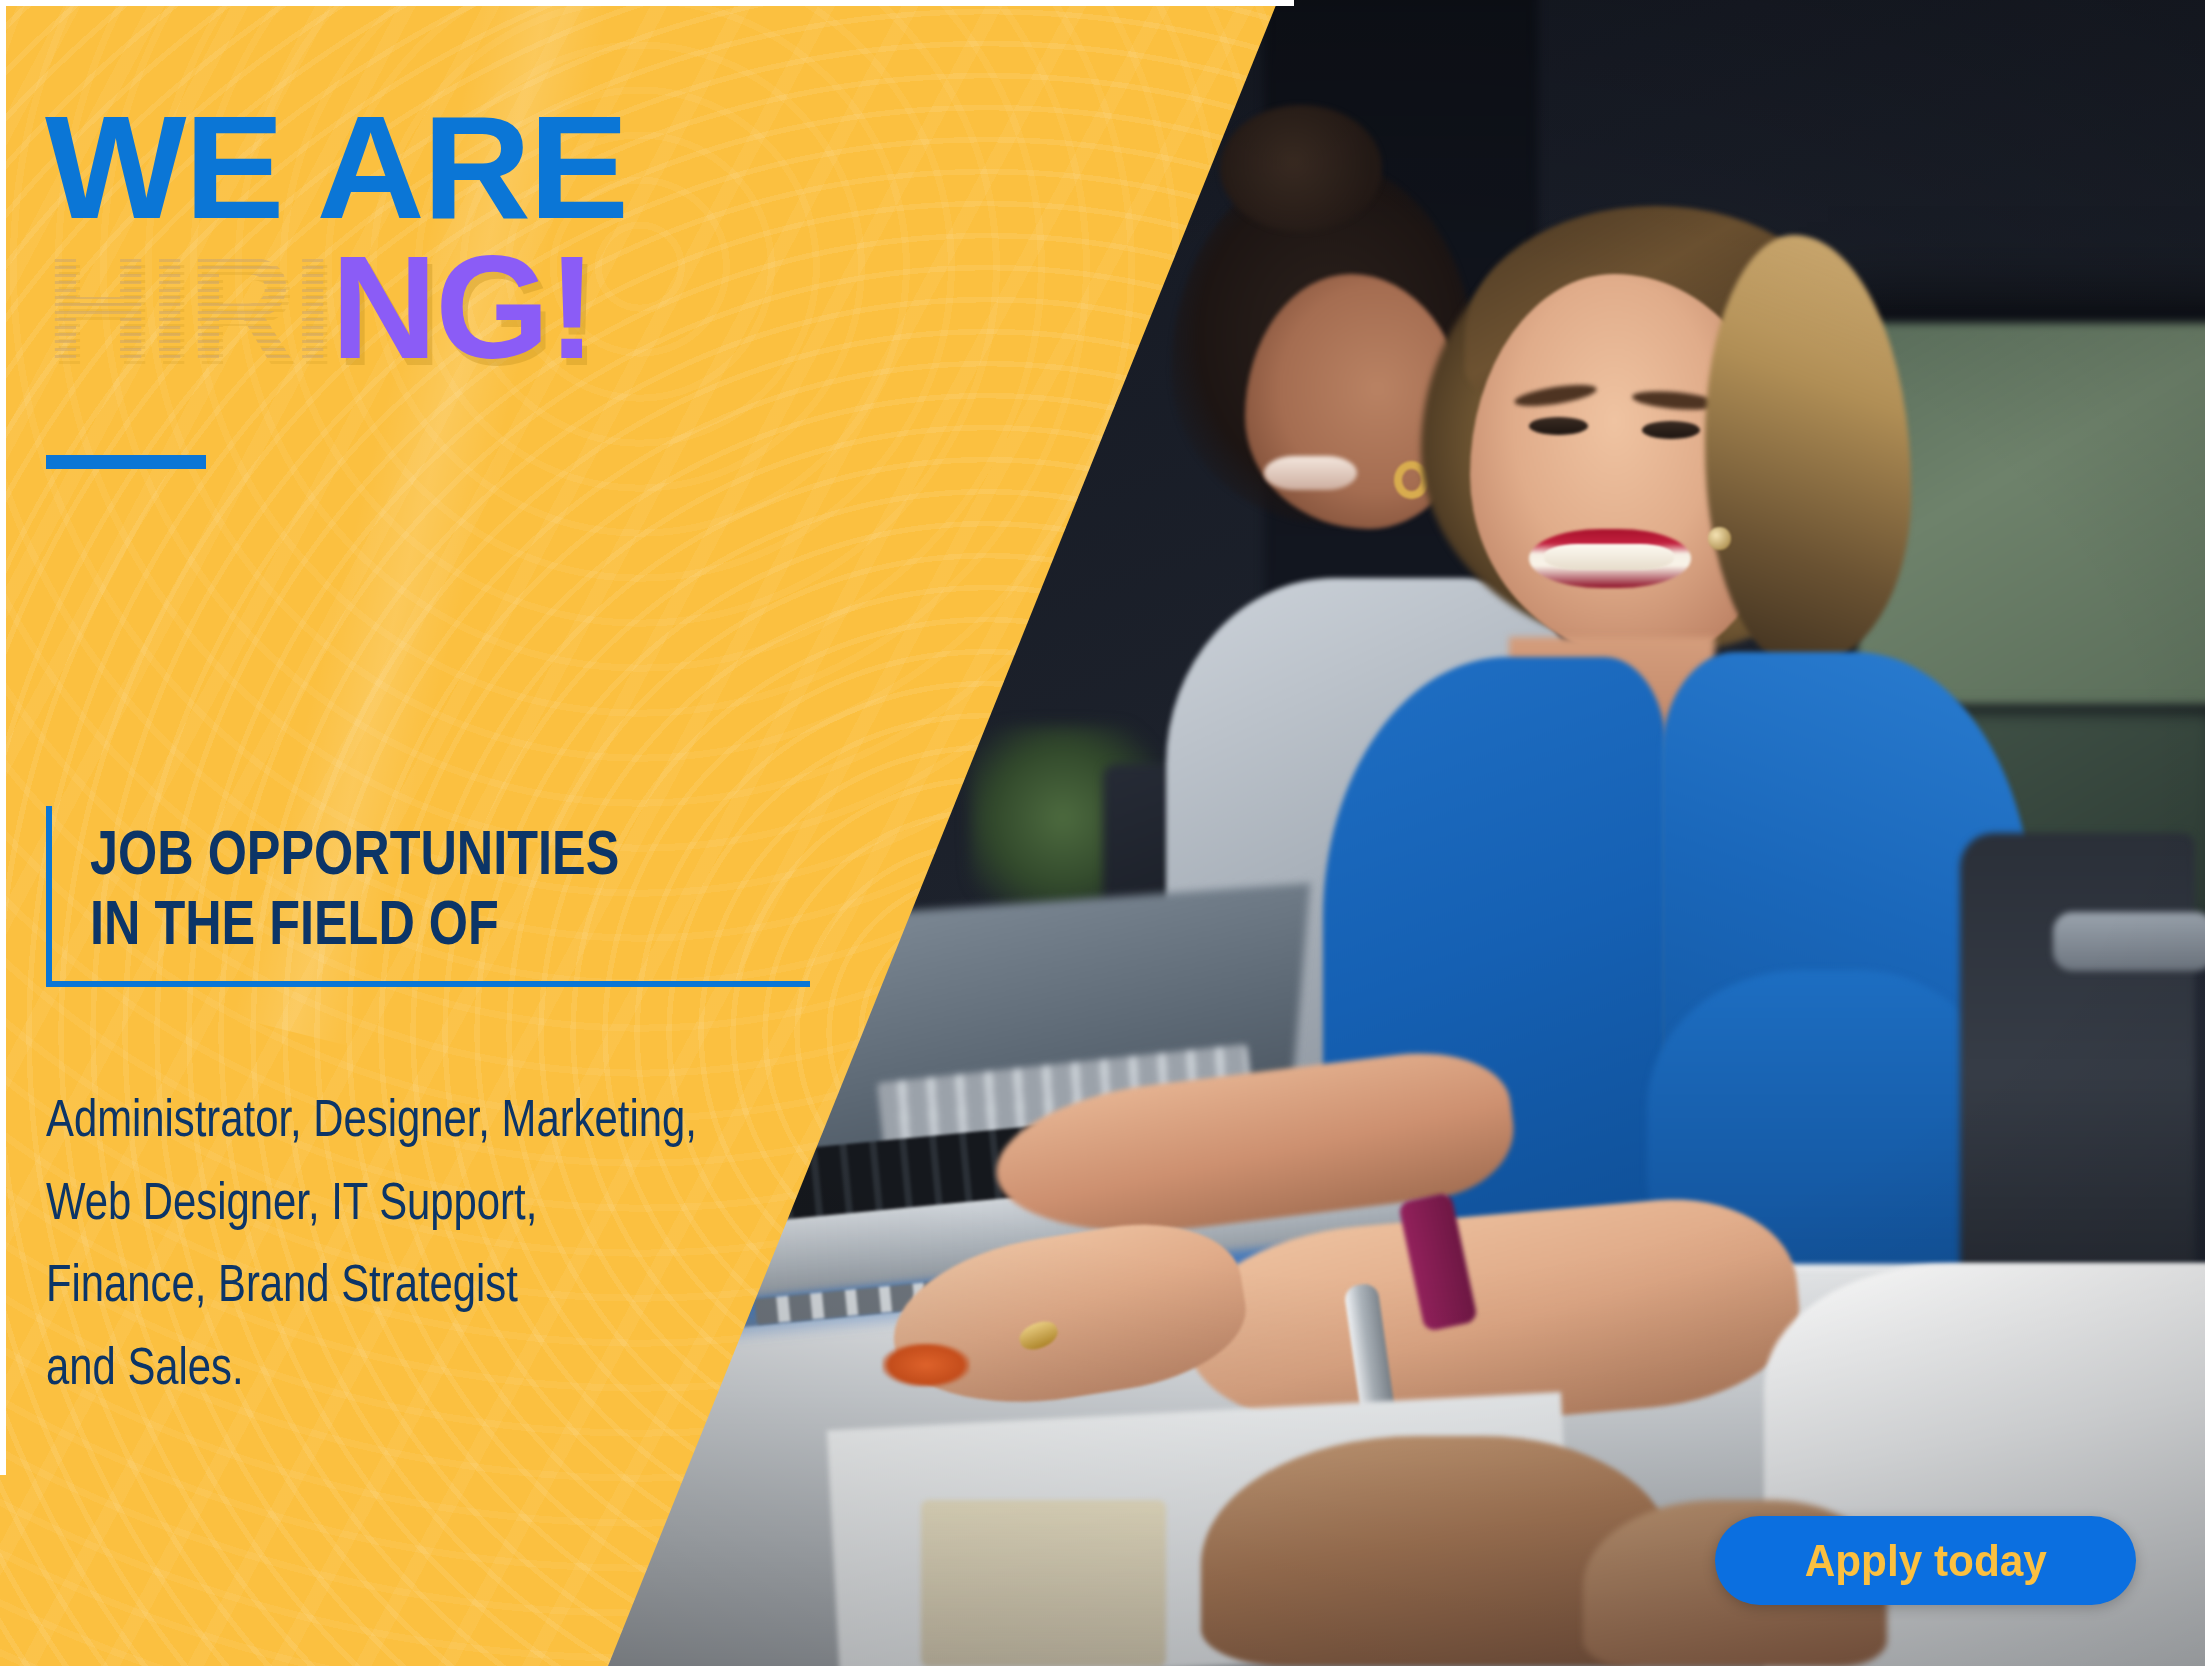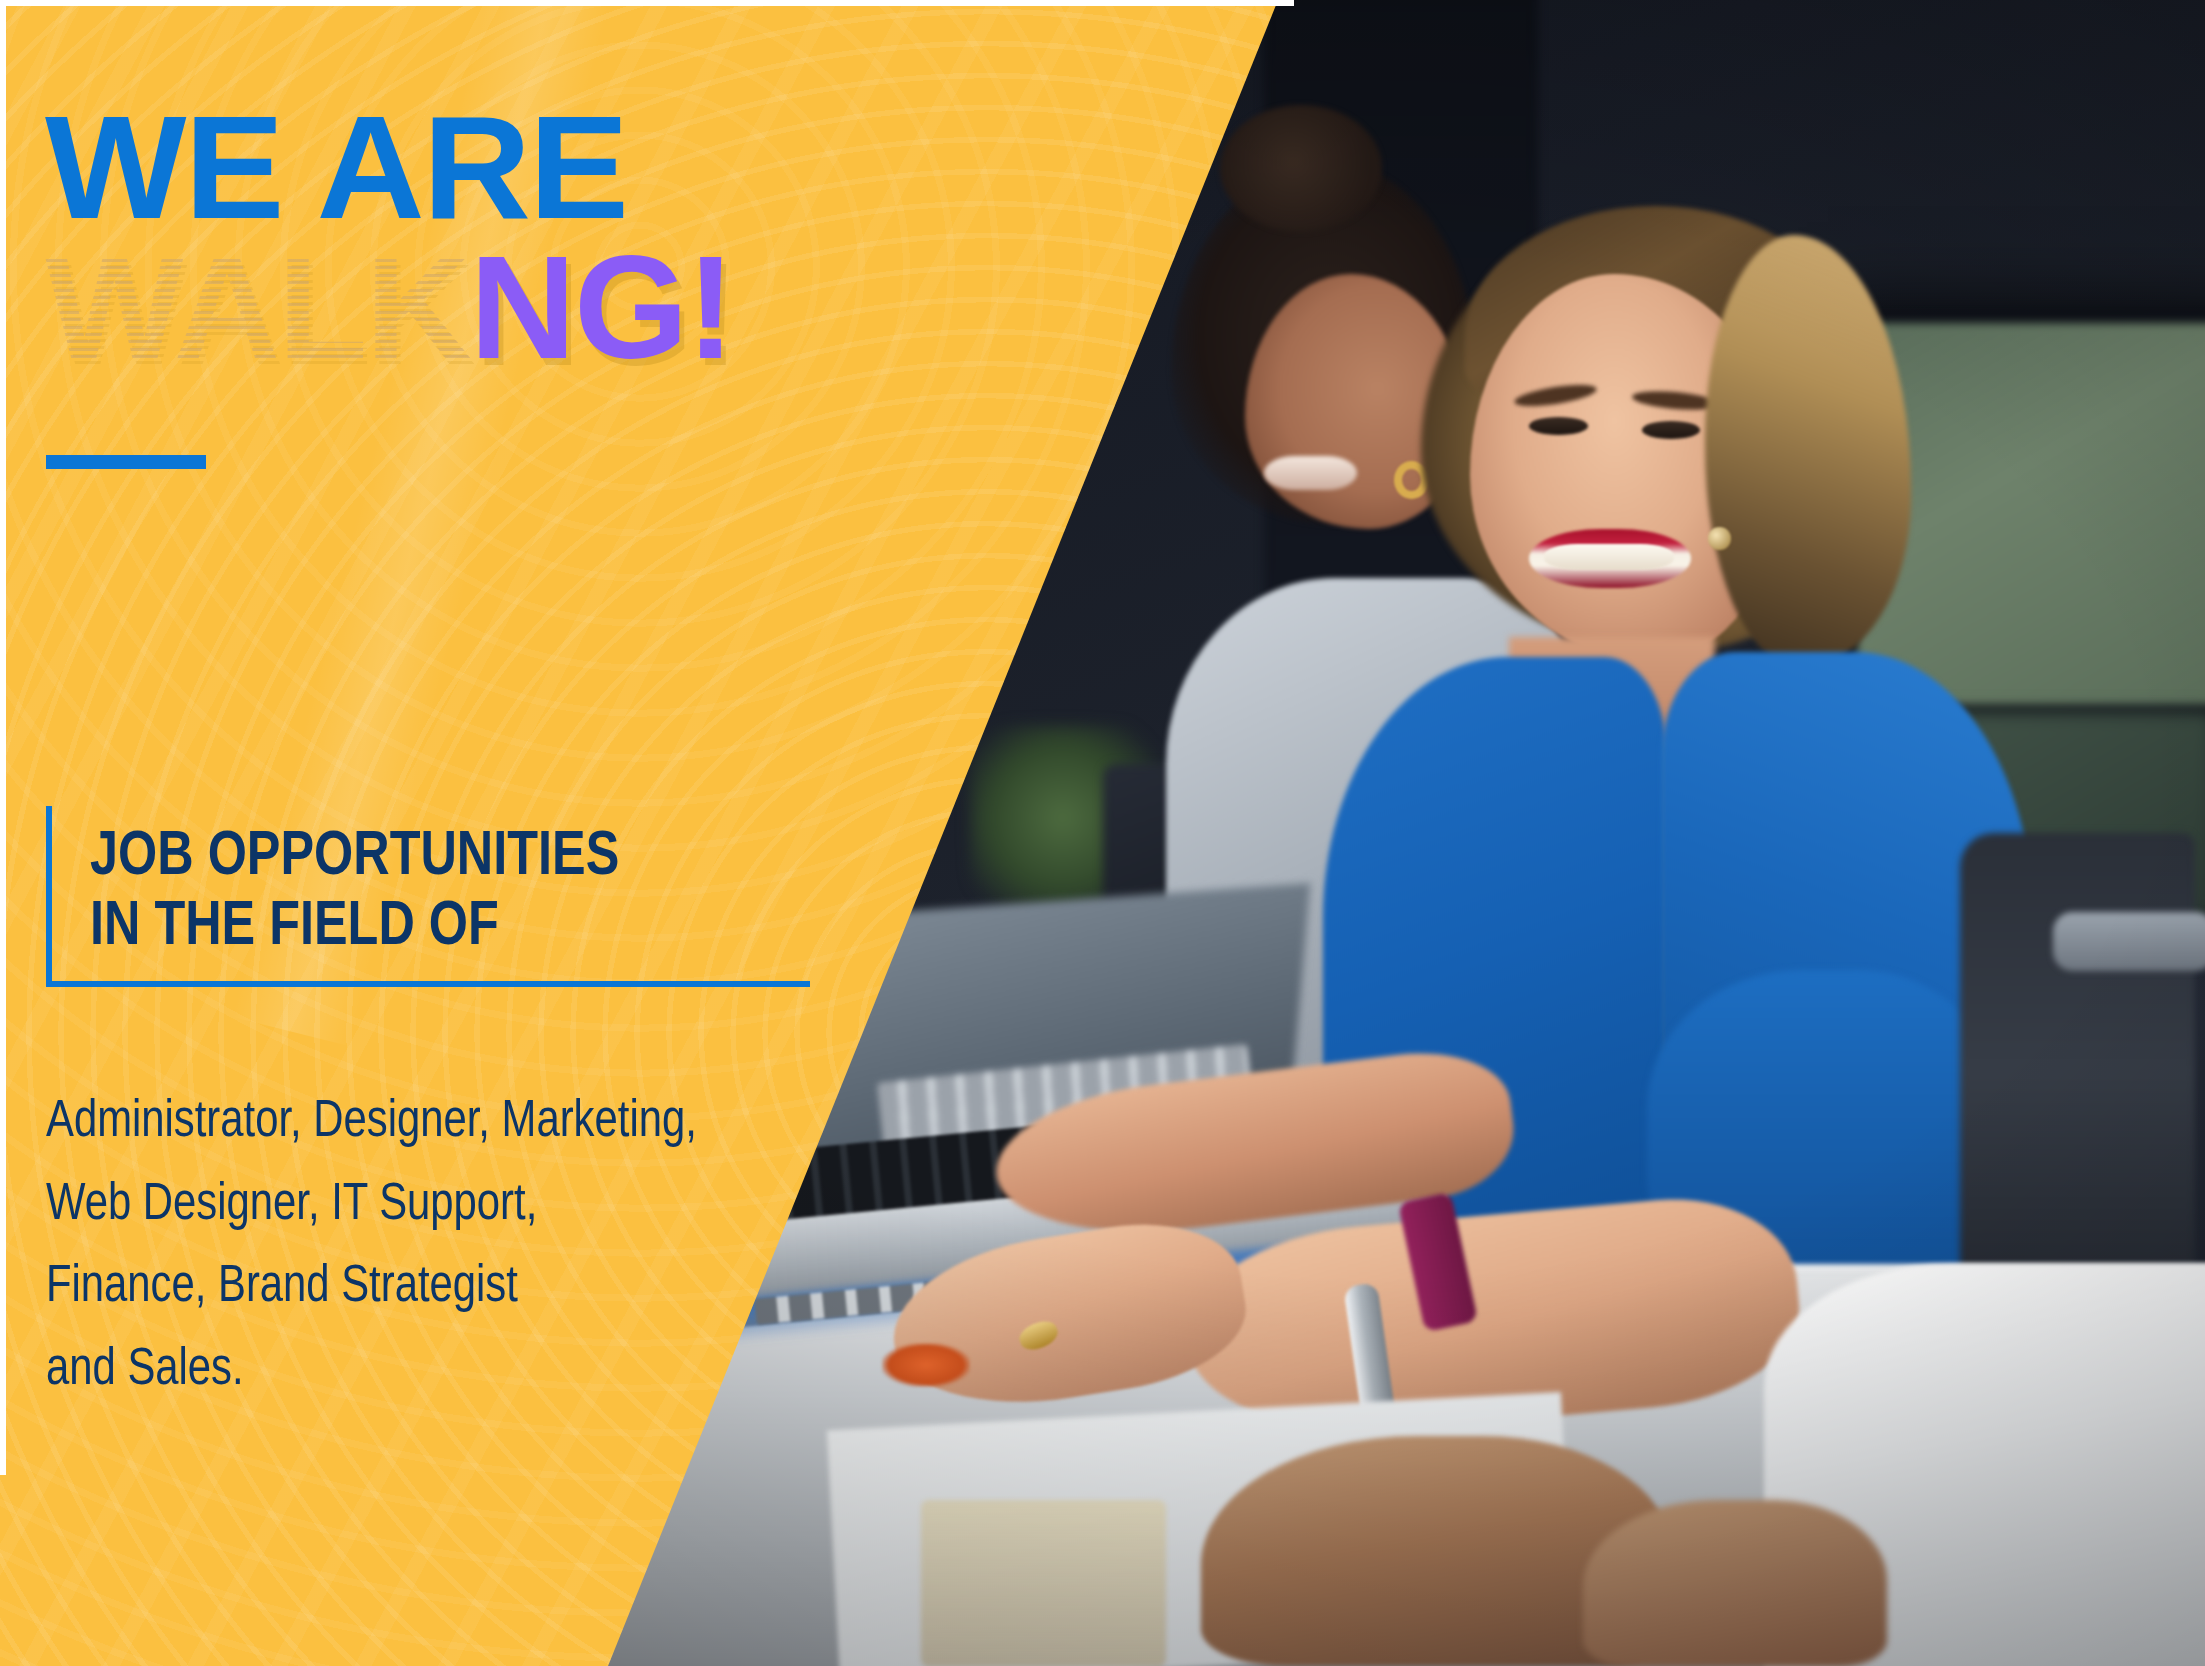--- a/index.html
+++ b/index.html
@@ -538,21 +538,21 @@
   <div class="yellow-panel">
     <div class="contours"></div>
     <div class="glint"></div>
   </div>
 
   <div class="margin-top"></div>
   <div class="margin-left"></div>
 
   <div class="headline">
     <div class="we-are">WE ARE</div>
-    <div class="hiring-row"><span class="hiring-tex">WALK</span><span class="hiring-solid">NG!</span></div>
+    <div class="hiring-row"><span class="hiring-tex">HIRI</span><span class="hiring-solid">NG!</span></div>
   </div>
   <div class="headline-rule"></div>
 
 
   <div class="opps">
     <div class="bracket-v"></div>
     <div class="bracket-h"></div>
     <div class="opp-text">
       <div>JOB OPPORTUNITIES</div>
       <div>IN THE FIELD OF</div>
@@ -560,15 +560,18 @@
   </div>
 
   <div class="roles">
     <div>Administrator, Designer, Marketing,</div>
     <div>Web Designer, IT Support,</div>
     <div>Finance, Brand Strategist</div>
     <div>and Sales.</div>
   </div>
 
 
+  <div class="apply-btn">
+    <span>Apply today</span>
+  </div>
 
 </div>
 
 
 </body></html>

